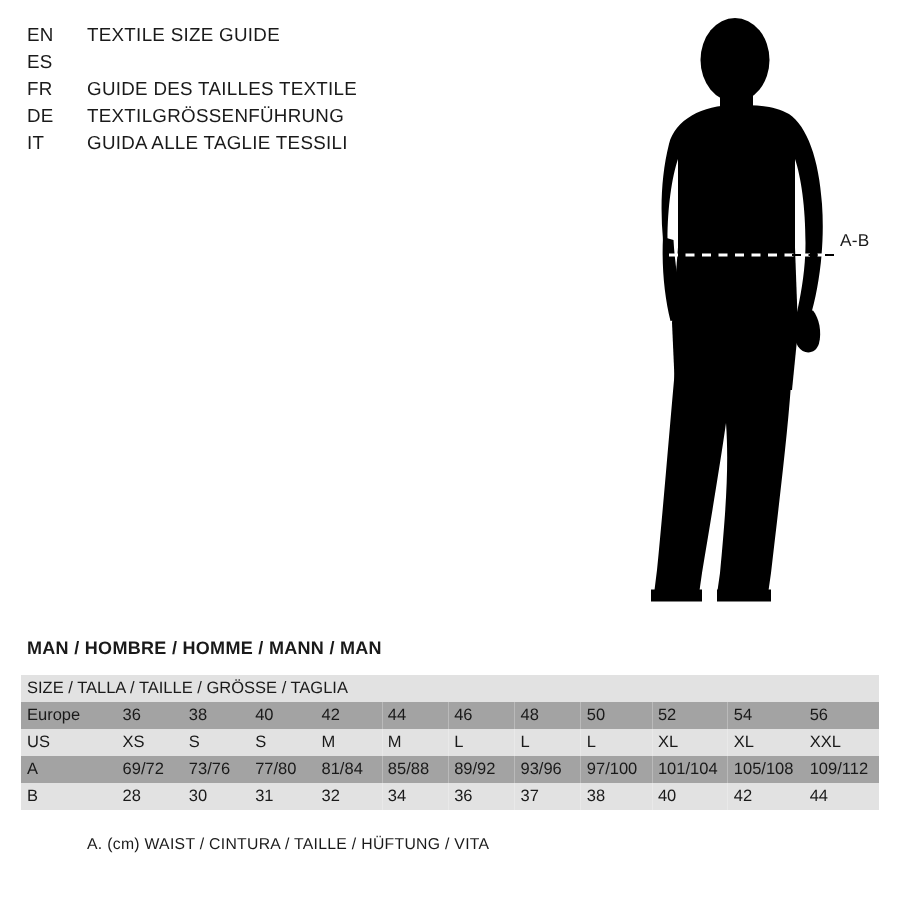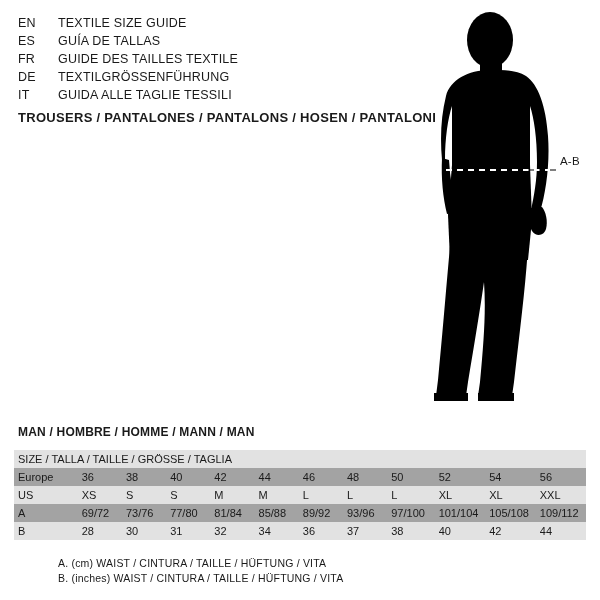--- a/index.html
+++ b/index.html
@@ -127,37 +127,35 @@
 
 <div class="page">
 
   <div class="lang-block">
     <div class="lang-row">
       <span class="lang-code">EN</span>
       <span class="lang-text">TEXTILE SIZE GUIDE</span>
     </div>
     <div class="lang-row">
       <span class="lang-code">ES</span>
-      <span class="lang-text">GUÍA DE TALLAS</span>
     </div>
     <div class="lang-row">
       <span class="lang-code">FR</span>
       <span class="lang-text">GUIDE DES TAILLES TEXTILE</span>
     </div>
     <div class="lang-row">
       <span class="lang-code">DE</span>
       <span class="lang-text">TEXTILGRÖSSENFÜHRUNG</span>
     </div>
     <div class="lang-row">
       <span class="lang-code">IT</span>
       <span class="lang-text">GUIDA ALLE TAGLIE TESSILI</span>
     </div>
   </div>
 
-  <div class="section-title">TROUSERS / PANTALONES / PANTALONS / HOSEN / PANTALONI</div>
 
   <div class="figure-wrap">
     <svg width="200" height="400" viewBox="0 0 200 400">
 
       <ellipse cx="90" cy="30" rx="23" ry="28" fill="#000000"></ellipse>
 
       <rect x="80" y="52" width="22" height="14" fill="#000000"></rect>
 
       <path d="M90 60
                C 68 60, 50 70, 46 86
@@ -263,16 +261,15 @@
         <td class="col">38</td>
         <td class="col">40</td>
         <td class="col">42</td>
         <td class="col">44</td>
       </tr>
     </tbody>
   </table>
 
   <div class="footnotes">
     <div>A. (cm) WAIST / CINTURA / TAILLE / HÜFTUNG / VITA</div>
-    <div>B. (inches) WAIST / CINTURA / TAILLE / HÜFTUNG / VITA</div>
   </div>
 
 </div>
 
 </body></html>

